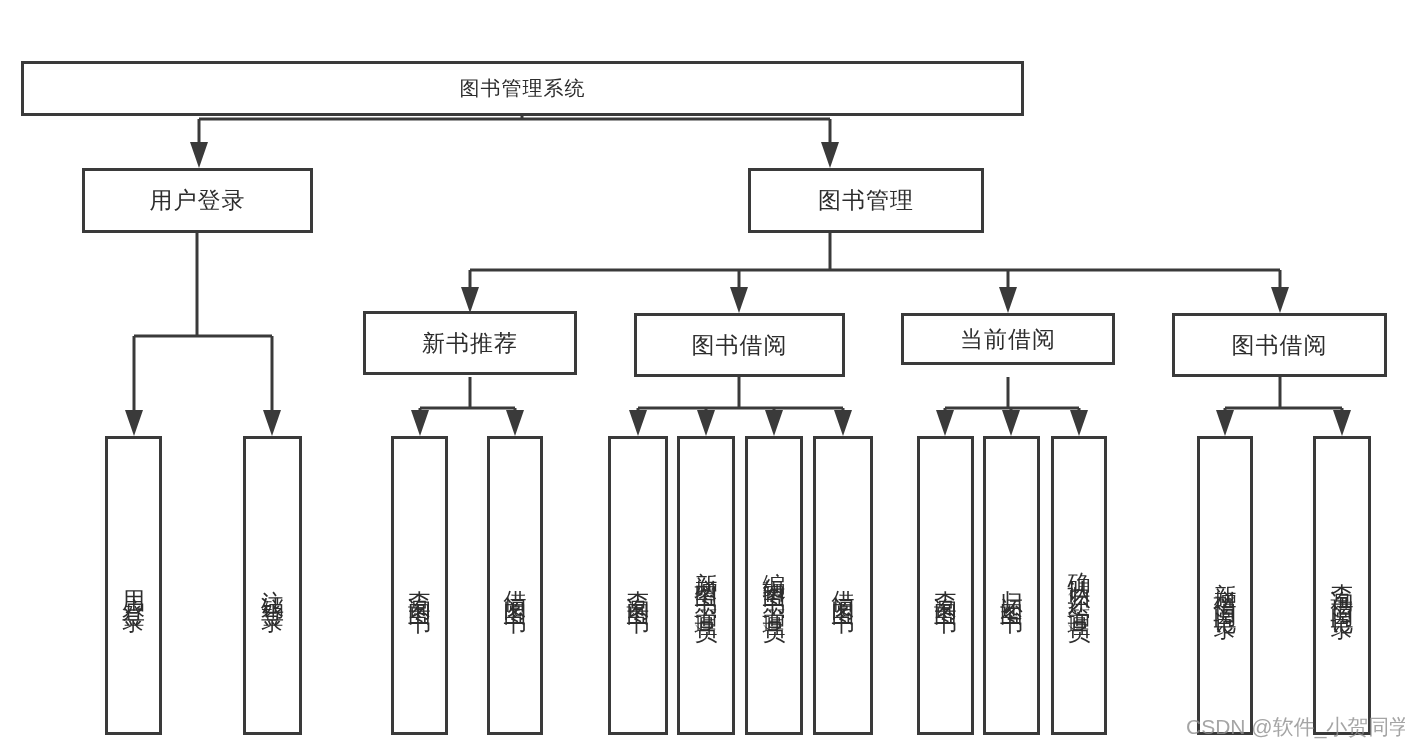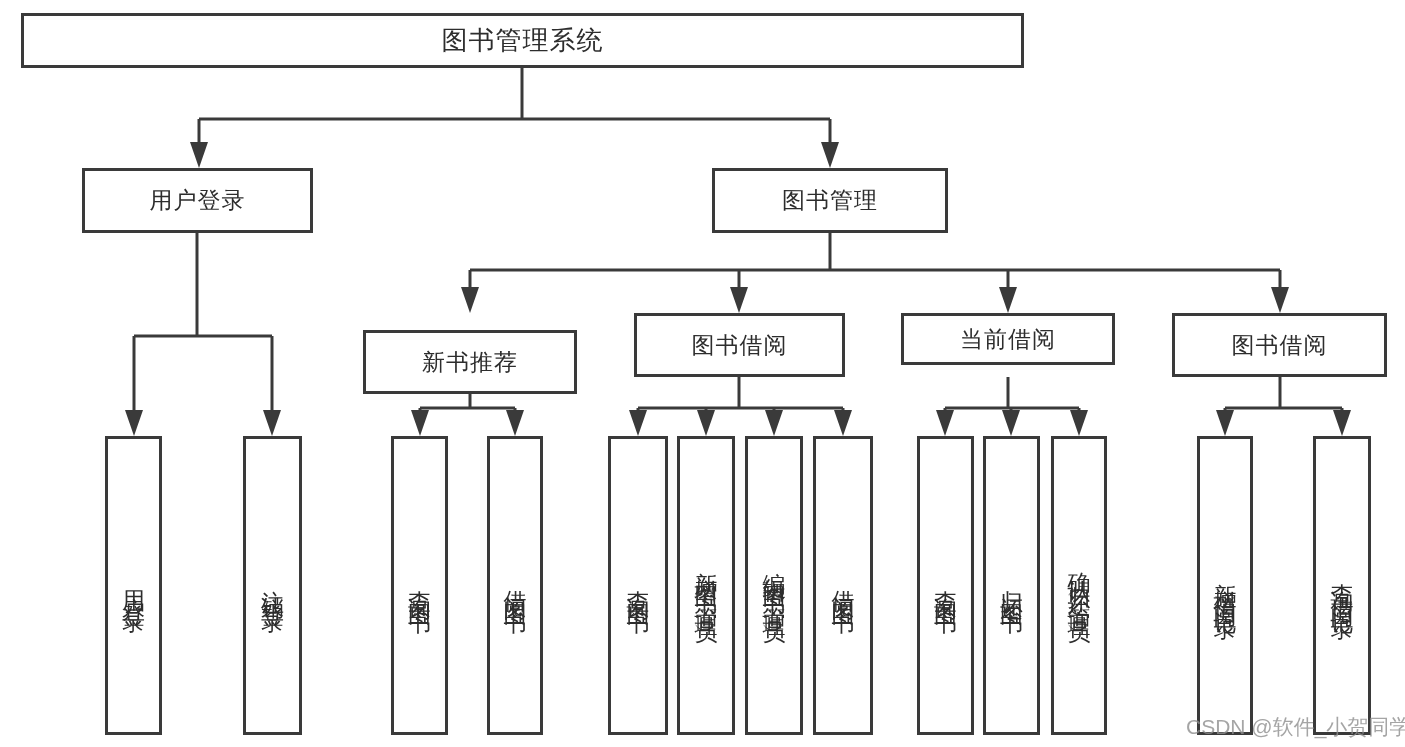--- a/index.html
+++ b/index.html
@@ -31,21 +31,22 @@
     align-items: center;
     justify-content: center;
     color: #2d2d2d;
   }
   .h-node {
     font-size: 23px;
     letter-spacing: 1px;
     white-space: nowrap;
   }
   .root-node {
-    font-size: 26px;
+    font-size: 20px;
+    margin-top: 48px;
   }
   .leaf {
     top: 436px;
     height: 299px;
   }
   .leaf .v-label {
     writing-mode: vertical-rl;
     text-orientation: mixed;
     font-size: 23px;
     letter-spacing: 7px;
@@ -130,23 +131,23 @@
       <polygon points="1002,410 1020,410 1011,436"></polygon>
       <polygon points="1070,410 1088,410 1079,436"></polygon>
       <polygon points="1216,410 1234,410 1225,436"></polygon>
       <polygon points="1333,410 1351,410 1342,436"></polygon>
     </g>
   </svg>
 
   <div class="node h-node root-node" style="left:21px; top:13px; width:1003px; height:55px;">图书管理系统</div>
 
   <div class="node h-node" style="left:82px; top:168px; width:231px; height:65px;">用户登录</div>
-  <div class="node h-node" style="left:712px; top:168px; width:236px; height:65px;">图书管理</div>
+  <div class="node h-node" style="left:748px; top:168px; width:236px; height:65px;">图书管理</div>
 
-  <div class="node h-node" style="left:363px; top:330px; width:214px; height:64px;">新书推荐</div>
+  <div class="node h-node" style="left:363px; top:311px; width:214px; height:64px;">新书推荐</div>
   <div class="node h-node" style="left:634px; top:313px; width:211px; height:64px;">图书借阅</div>
   <div class="node h-node" style="left:901px; top:313px; width:214px; height:52px;">当前借阅</div>
   <div class="node h-node" style="left:1172px; top:313px; width:215px; height:64px;">图书借阅</div>
 
   <div class="node leaf" style="left:105px; width:57px;">
     <span class="v-label">用户登录</span>
   </div>
   <div class="node leaf" style="left:243px; width:59px;">
     <span class="v-label">注销登录</span>
   </div>

